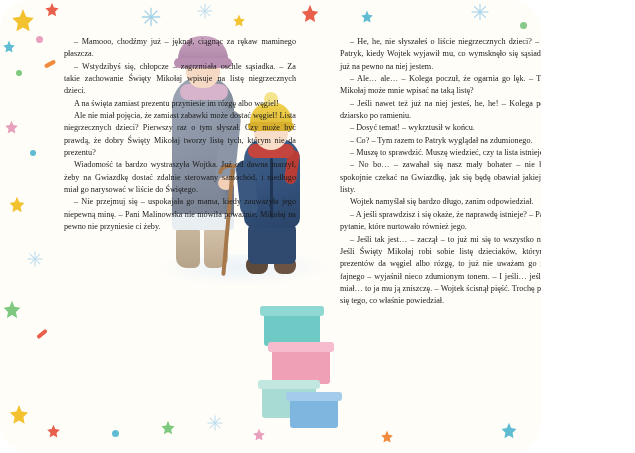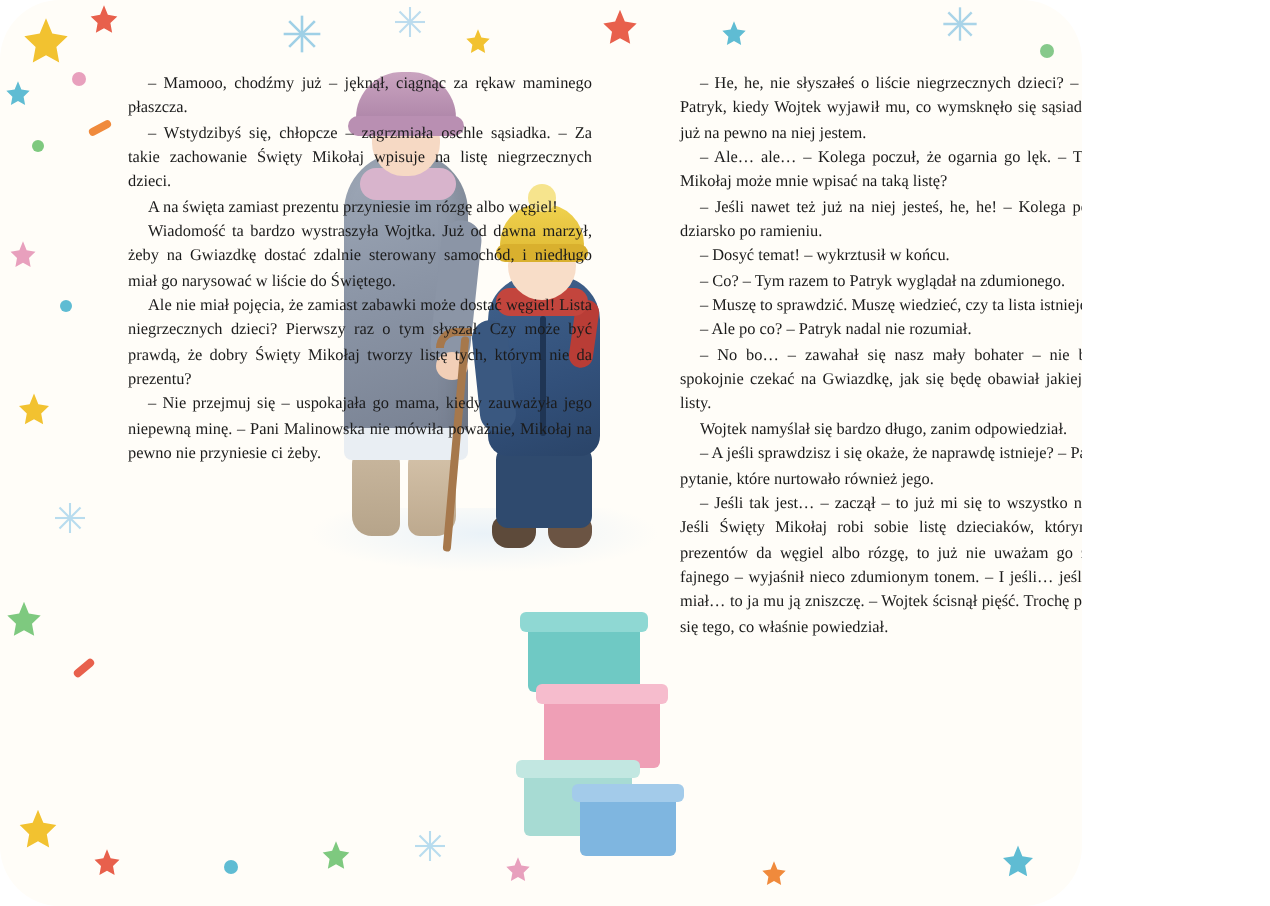--- a/index.html
+++ b/index.html
@@ -392,32 +392,31 @@
     <div class="box-lid" style="left:-4px;top:68px;width:62px;height:9px;background:#c2e7e1;"></div>
 
     <div class="box" style="left:28px;top:86px;width:48px;height:30px;background:#7fb6e0;"></div>
     <div class="box-lid" style="left:24px;top:80px;width:56px;height:9px;background:#a3cbea;"></div>
   </div>
 
   <div id="col-left" class="col">
     <p>– Mamooo, chodźmy już – jęknął, ciągnąc za rękaw maminego płaszcza.</p>
     <p>– Wstydzibyś się, chłopcze – zagrzmiała oschle sąsiadka. – Za takie zachowanie Święty Mikołaj wpisuje na listę niegrzecznych dzieci.</p>
     <p>A na święta zamiast prezentu przyniesie im rózgę albo węgiel!</p>
+    <p>Ale nie miał pojęcia, że zamiast zabawki może dostać węgiel! Lista niegrzecznych dzieci? Pierwszy raz o tym słyszał. Czy może być prawdą, że dobry Święty Mikołaj tworzy listę tych, którym nie da prezentu?</p>
     <p>Wiadomość ta bardzo wystraszyła Wojtka. Już od dawna marzył, żeby na Gwiazdkę dostać zdalnie sterowany samochód, i niedługo miał go narysować w liście do Świętego.</p>
-    <p>Ale nie miał pojęcia, że zamiast zabawki może dostać węgiel! Lista niegrzecznych dzieci? Pierwszy raz o tym słyszał. Czy może być prawdą, że dobry Święty Mikołaj tworzy listę tych, którym nie da prezentu?</p>
     <p>– Nie przejmuj się – uspokajała go mama, kiedy zauważyła jego niepewną minę. – Pani Malinowska nie mówiła poważnie, Mikołaj na pewno nie przyniesie ci żeby.</p>
   </div>
 
   <div id="col-right" class="col">
     <p>– He, he, nie słyszałeś o liście niegrzecznych dzieci? – zarechotał Patryk, kiedy Wojtek wyjawił mu, co wymsknęło się sąsiadce. – Ja to już na pewno na niej jestem.</p>
     <p>– Ale… ale… – Kolega poczuł, że ogarnia go lęk. – To prawda? Mikołaj może mnie wpisać na taką listę?</p>
     <p>– Jeśli nawet też już na niej jesteś, he, he! – Kolega poklepał go dziarsko po ramieniu.</p>
     <p>– Dosyć temat! – wykrztusił w końcu.</p>
     <p>– Co? – Tym razem to Patryk wyglądał na zdumionego.</p>
     <p>– Muszę to sprawdzić. Muszę wiedzieć, czy ta lista istnieje, czy nie!</p>
-    <p>– Ale po co? – Patryk nadal nie rozumiał.</p>
     <p>– No bo… – zawahał się nasz mały bohater – nie będę mógł spokojnie czekać na Gwiazdkę, jak się będę obawiał jakiejś strasznej listy.</p>
     <p>Wojtek namyślał się bardzo długo, zanim odpowiedział.</p>
     <p>– A jeśli sprawdzisz i się okaże, że naprawdę istnieje? – Patryk zadał pytanie, które nurtowało również jego.</p>
     <p>– Jeśli tak jest… – zaczął – to już mi się to wszystko nie podoba. Jeśli Święty Mikołaj robi sobie listę dzieciaków, którym zamiast prezentów da węgiel albo rózgę, to już nie uważam go za takiego fajnego – wyjaśnił nieco zdumionym tonem. – I jeśli… jeśli będzie ją miał… to ja mu ją zniszczę. – Wojtek ścisnął pięść. Trochę przestraszył się tego, co właśnie powiedział.</p>
   </div>
 
 </div>
 
 </body></html>

